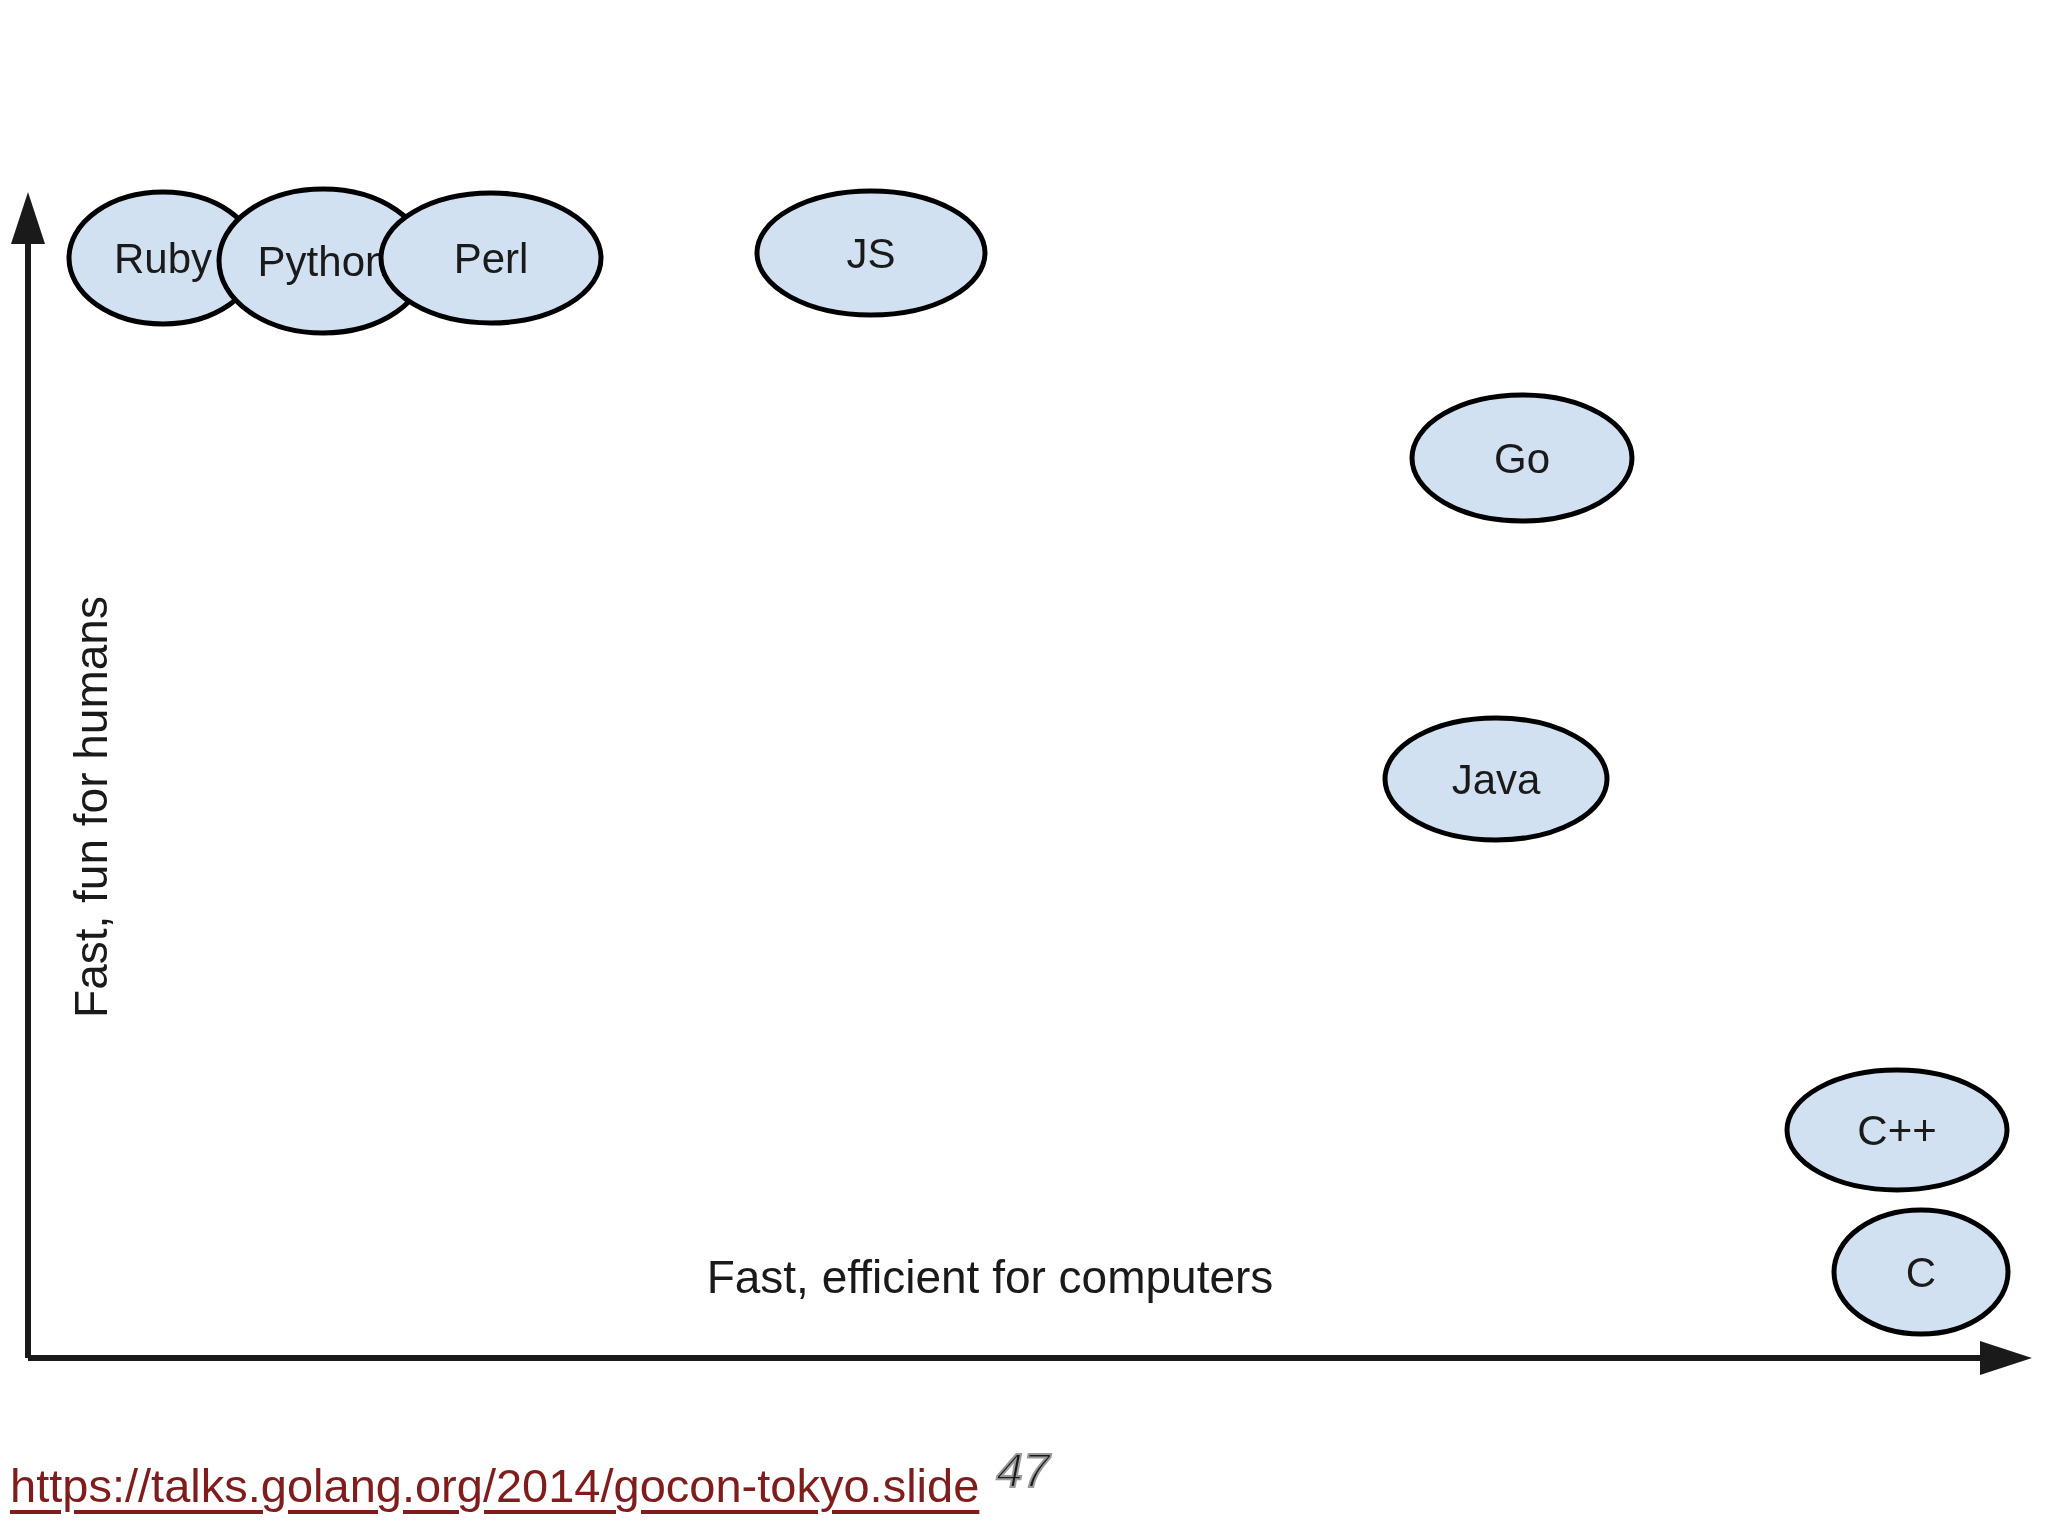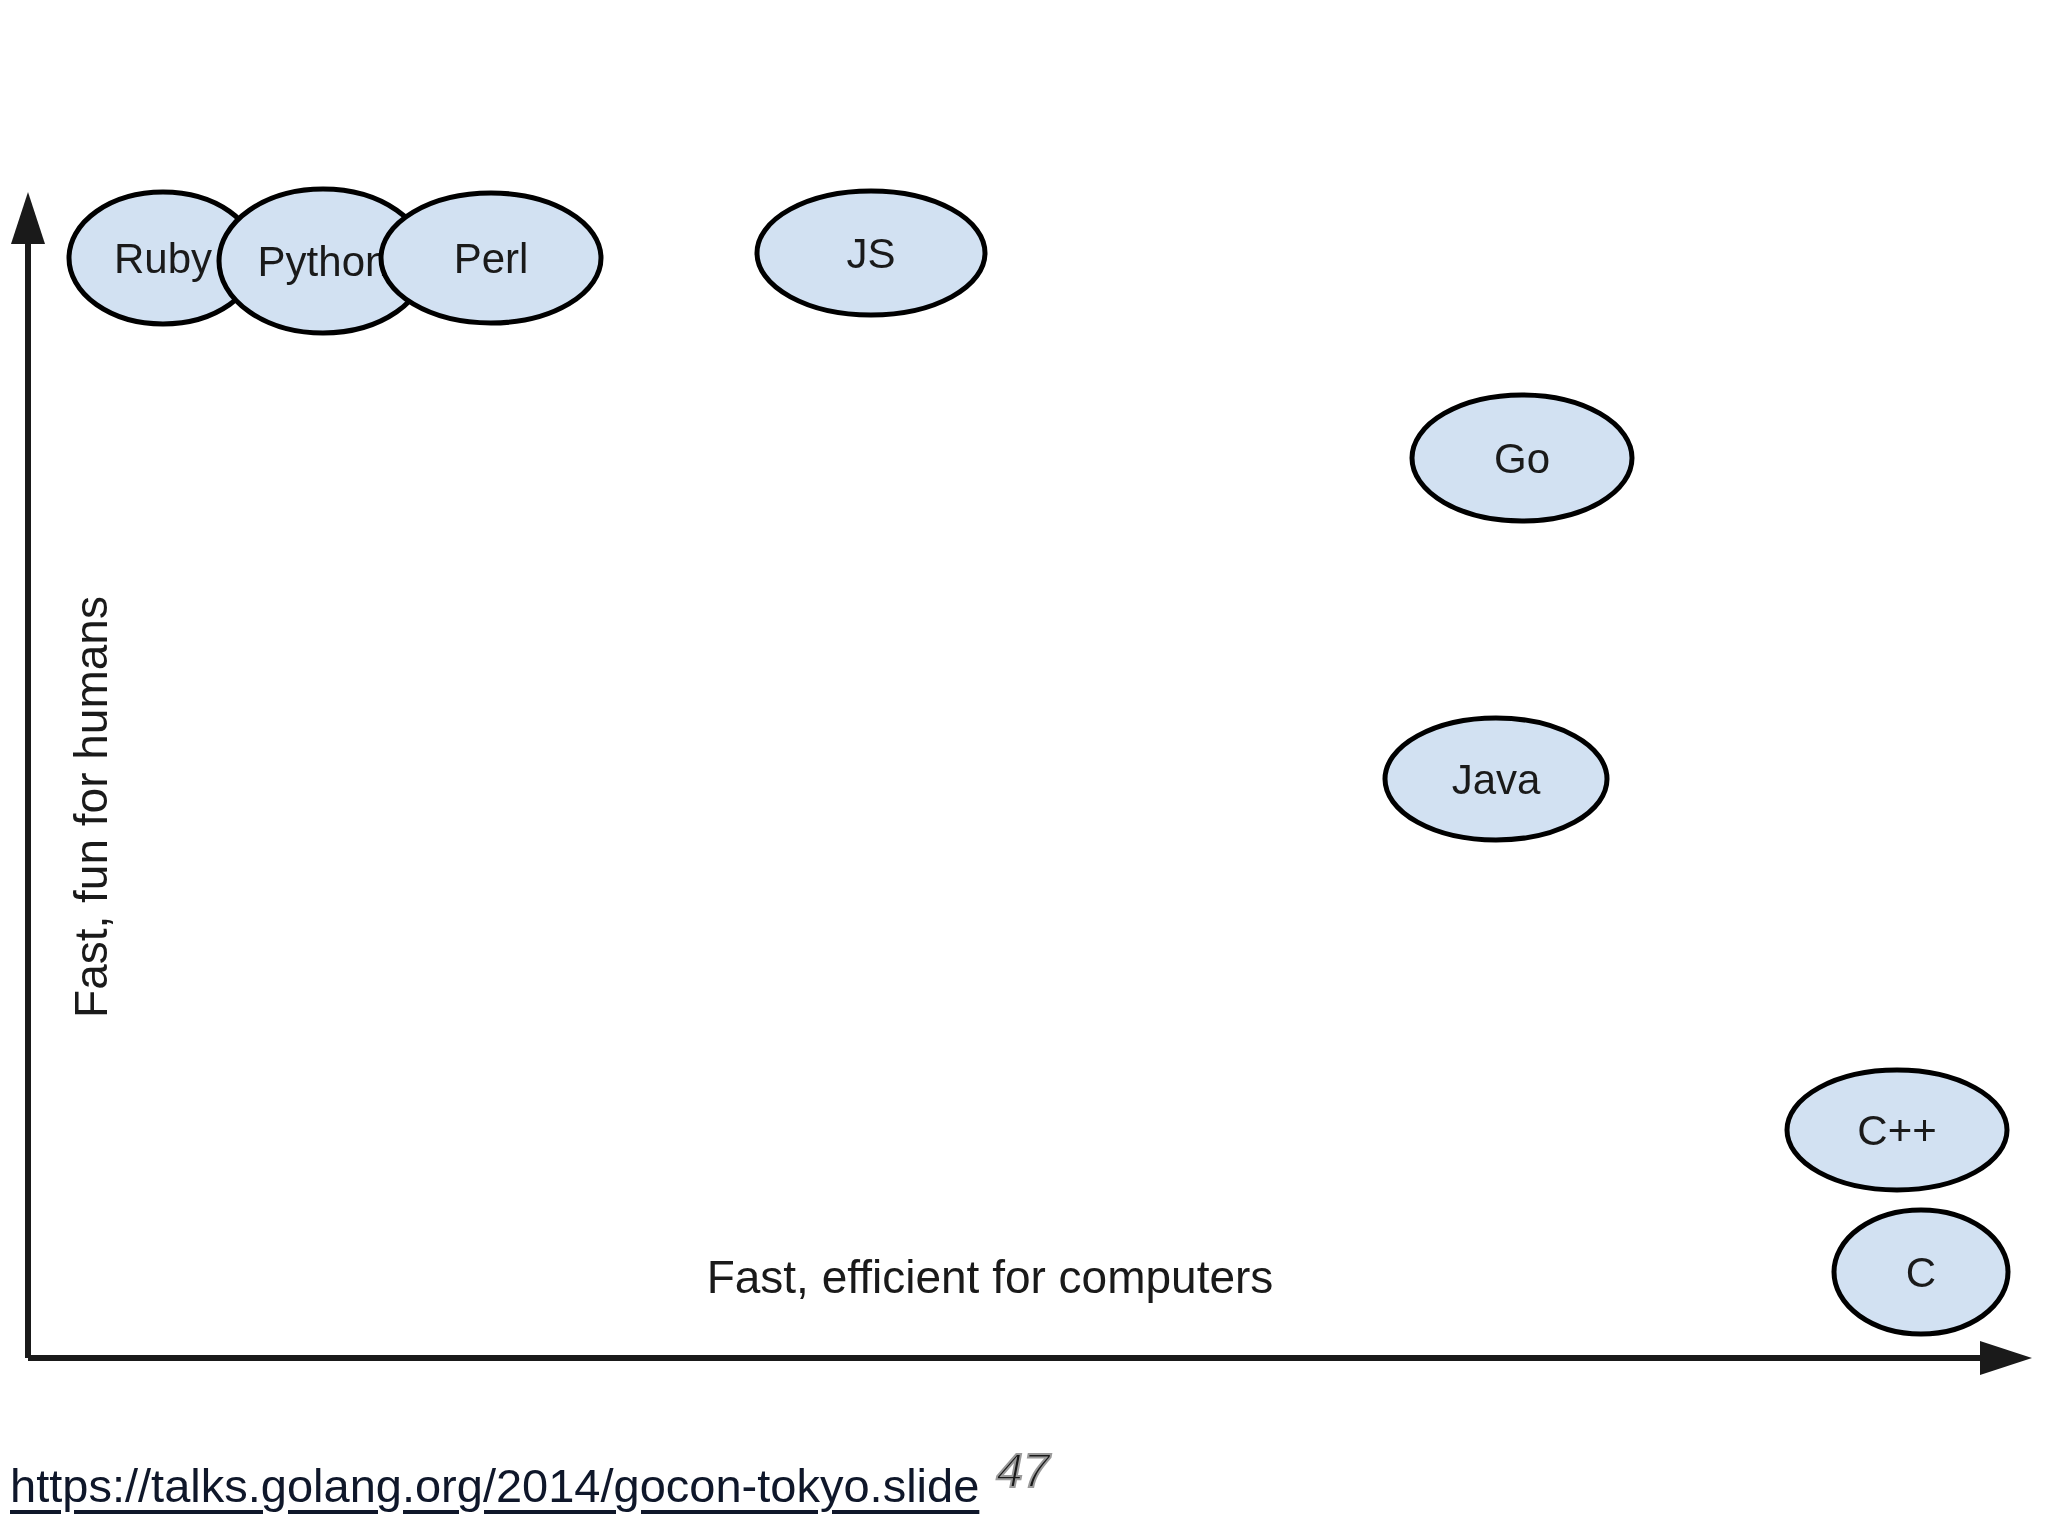--- a/index.html
+++ b/index.html
@@ -69,15 +69,15 @@
         <text x="1496" y="794" text-anchor="middle" class="node-label">Java</text>
         <ellipse cx="1897" cy="1130" rx="110" ry="60" fill="#d2e1f2" stroke="#000000" stroke-width="5"></ellipse>
         <text x="1897" y="1145" text-anchor="middle" class="node-label">C++</text>
         <ellipse cx="1921" cy="1272" rx="87" ry="62" fill="#d2e1f2" stroke="#000000" stroke-width="5"></ellipse>
         <text x="1921" y="1287" text-anchor="middle" class="node-label">C</text>
       </g>
 
     <text class="page-num" x="1023" y="1487" text-anchor="middle">47</text>
   </svg>
 
-  <a class="footer-link" href="#" style="color: #0f172a;">https://talks.golang.org/2014/gocon-tokyo.slide</a>
+  <a class="footer-link" href="#" style="color: #7f1d1d;">https://talks.golang.org/2014/gocon-tokyo.slide</a>
 
 </div>
 
 </body></html>

